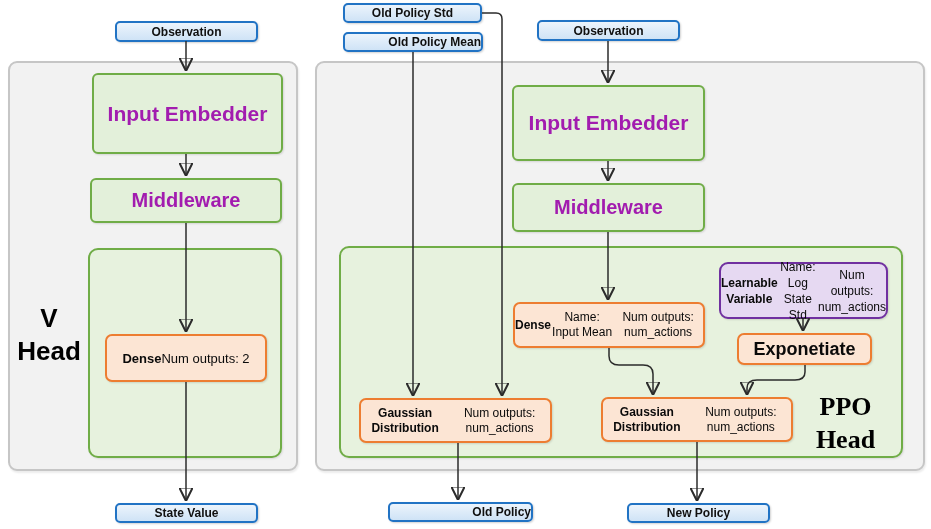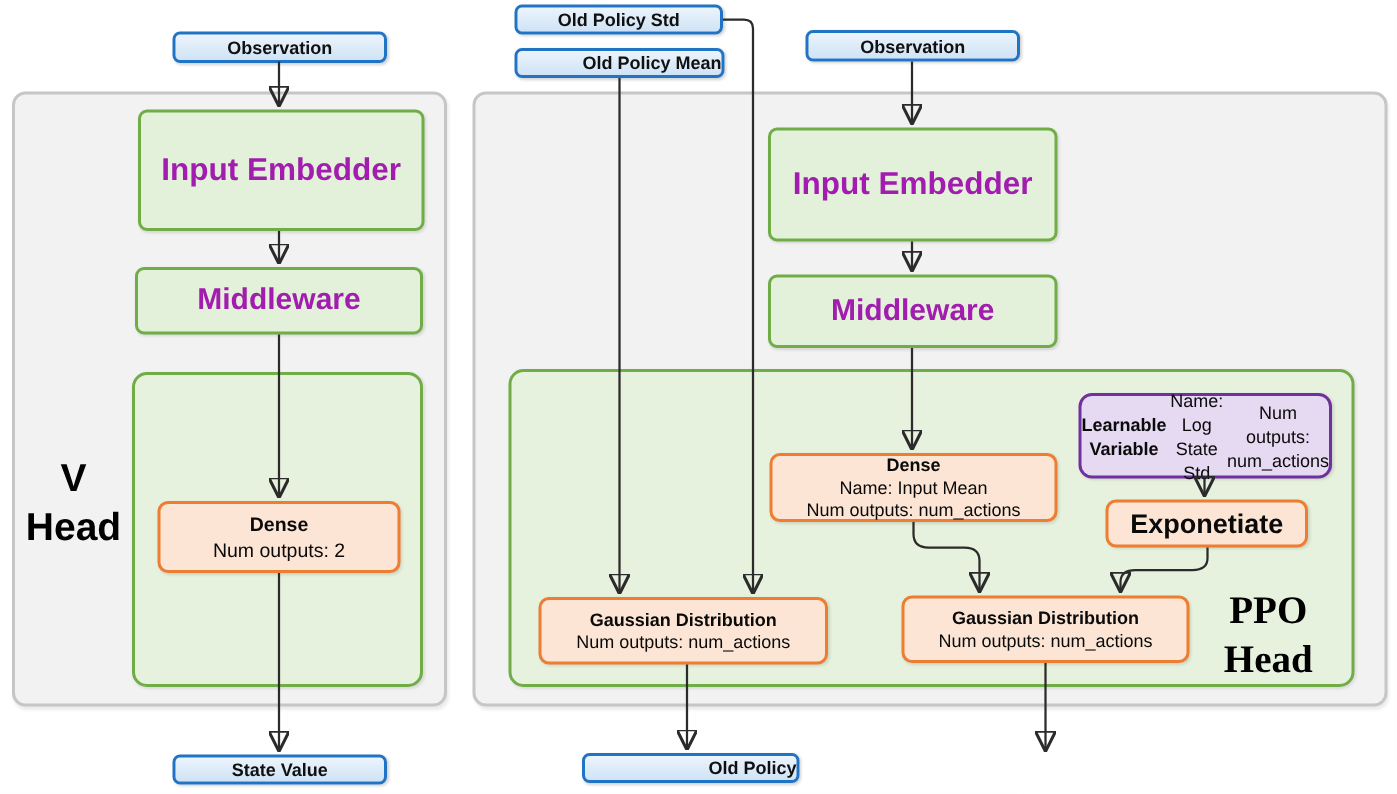--- a/index.html
+++ b/index.html
@@ -23,21 +23,21 @@
     box-shadow:1px 1px 2px rgba(0,0,0,0.18);
   }
   .greenbox{
     position:absolute;background:#e3f0da;border:2.5px solid #70ad47;border-radius:6px;
     box-sizing:border-box;display:flex;align-items:center;justify-content:center;
     font-weight:bold;font-size:20px;color:#a21caf;
     box-shadow:1px 1px 2px rgba(0,0,0,0.12);
   }
   .orangebox{
     position:absolute;background:#fce5d4;border:2.5px solid #ed7d31;border-radius:7px;
-    box-sizing:border-box;display:flex;flex-direction:column;align-items:center;justify-content:center;
+    box-sizing:border-box;display:flex;align-items:center;justify-content:center;
     font-size:12px;color:#0a0a0a;line-height:15px;text-align:center;
     box-shadow:1px 1px 2px rgba(0,0,0,0.12);
   }
   .purplebox{
     position:absolute;background:#e6d9f2;border:2.5px solid #7030a0;border-radius:9px;
     box-sizing:border-box;display:flex;flex-direction:row;align-items:center;justify-content:center;
     font-size:12px;color:#0a0a0a;line-height:16px;text-align:center;
     box-shadow:1px 1px 2px rgba(0,0,0,0.12);
   }
   .boxtitle{font-weight:bold;}
@@ -119,20 +119,23 @@
     <span>Num outputs: num_actions</span>
   </div>
   <div class="orangebox" style="left:601px;top:397px;width:192px;height:45px;">
     <span class="boxtitle">Gaussian Distribution</span>
     <span>Num outputs: num_actions</span>
   </div>
 
   <div class="bluebox" style="left:388px;top:502px;width:145px;height:20px;justify-content:flex-end;">
     <span>Old Policy</span>
   </div>
+  <div class="bluebox" style="left:627px;top:503px;width:143px;height:20px;">
+    <span>New Policy</span>
+  </div>
 
   <svg id="connectors" viewBox="0 0 931 529">
     <defs>
       <marker id="arrow" viewBox="0 0 10 10" markerWidth="9" markerHeight="9" refX="8.5" refY="5" orient="auto">
         <path d="M0,0 L10,5 L0,10 Z" fill="#1a1a1a" stroke="none"></path>
       </marker>
     </defs>
     <path d="M186,41 L186,69" marker-end="url(#arrow)"></path>
     <path d="M186,154 L186,174" marker-end="url(#arrow)"></path>
     <path d="M186,223 L186,330" marker-end="url(#arrow)"></path>

